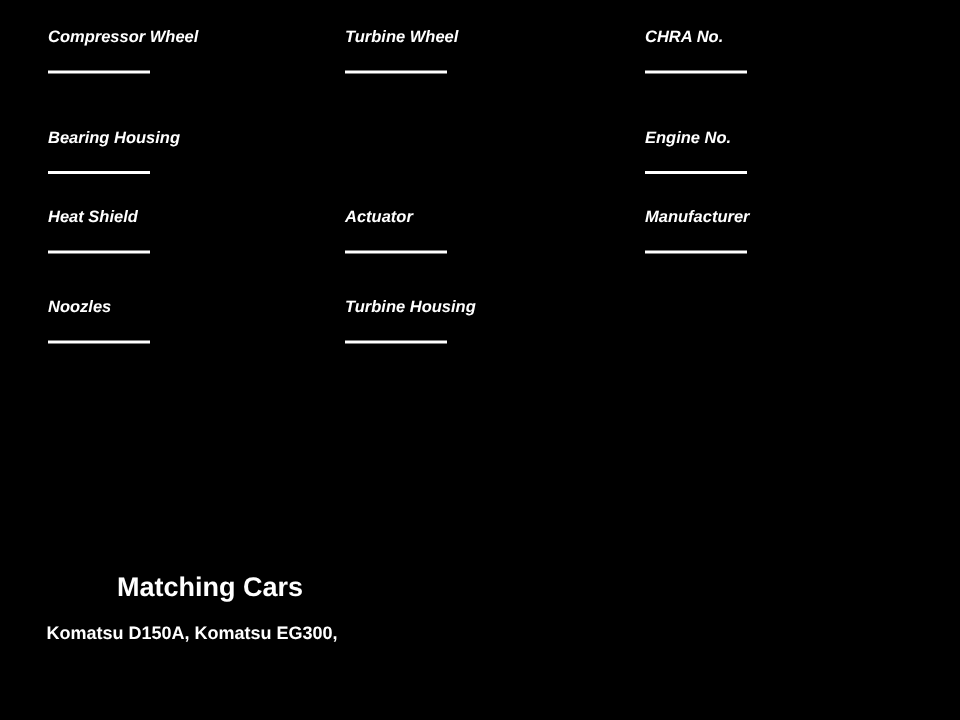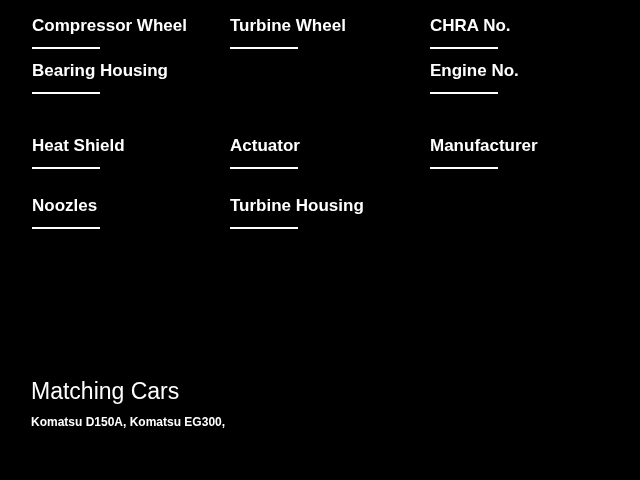--- a/index.html
+++ b/index.html
@@ -18,47 +18,49 @@
   .cell {
     position: absolute;
     width: 160px;
   }
   
   .c0 { left: 32px; }
   .c1 { left: 230px; }
   .c2 { left: 430px; }
   
   .r0 { top: 19px; }
-  .r1 { top: 64px; }
+  .r1 { top: 86px; }
   .r2 { top: 139px; }
   .r3 { top: 199px; }
   .label {
     color: #ffffff;
-    font-size: 17px;
+    font-size: 11px;
     font-weight: bold;
     line-height: 13px;
     white-space: nowrap;
+    font-style: italic;
   }
   .value-line {
     margin-top: 15px;
     width: 68px;
     height: 2px;
     background: #ffffff;
   }
   .matching {
     position: absolute;
     left: 31px;
     top: 381px;
     color: #ffffff;
   }
   .matching-heading {
-    font-size: 23px;
-    font-weight: normal;
+    font-size: 18px;
+    font-weight: bold;
     line-height: 20px;
     white-space: nowrap;
+    margin-left: 47px;
   }
   .matching-cars {
     margin-top: 15px;
     font-size: 12px;
     font-weight: bold;
     line-height: 13px;
     white-space: nowrap;
   }
 </style>
 </head>

